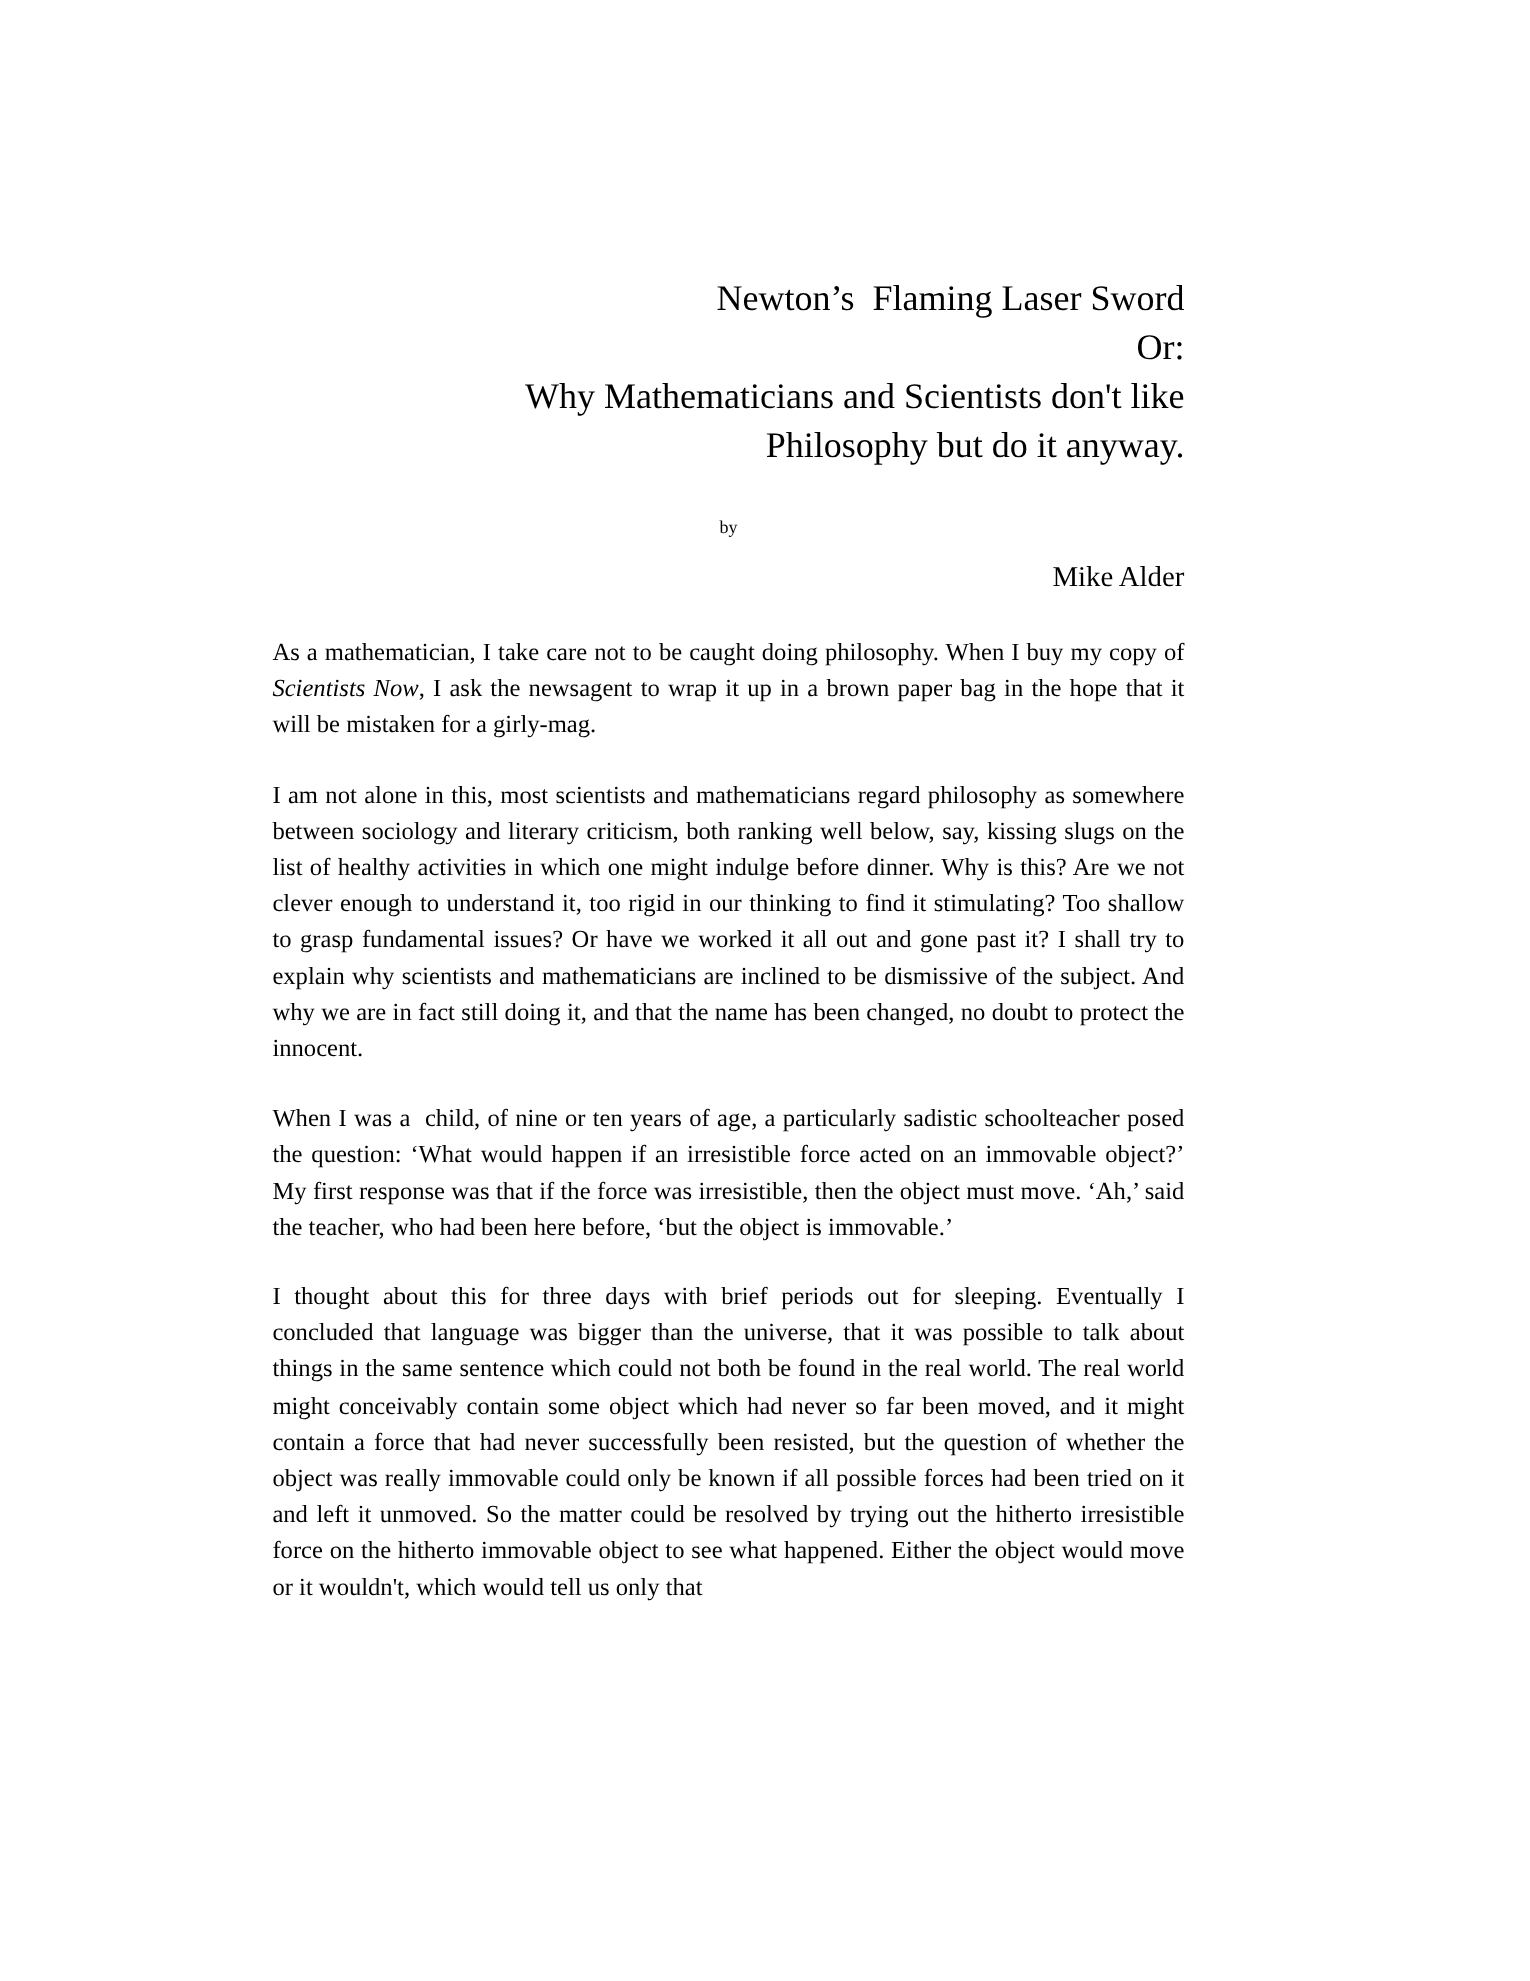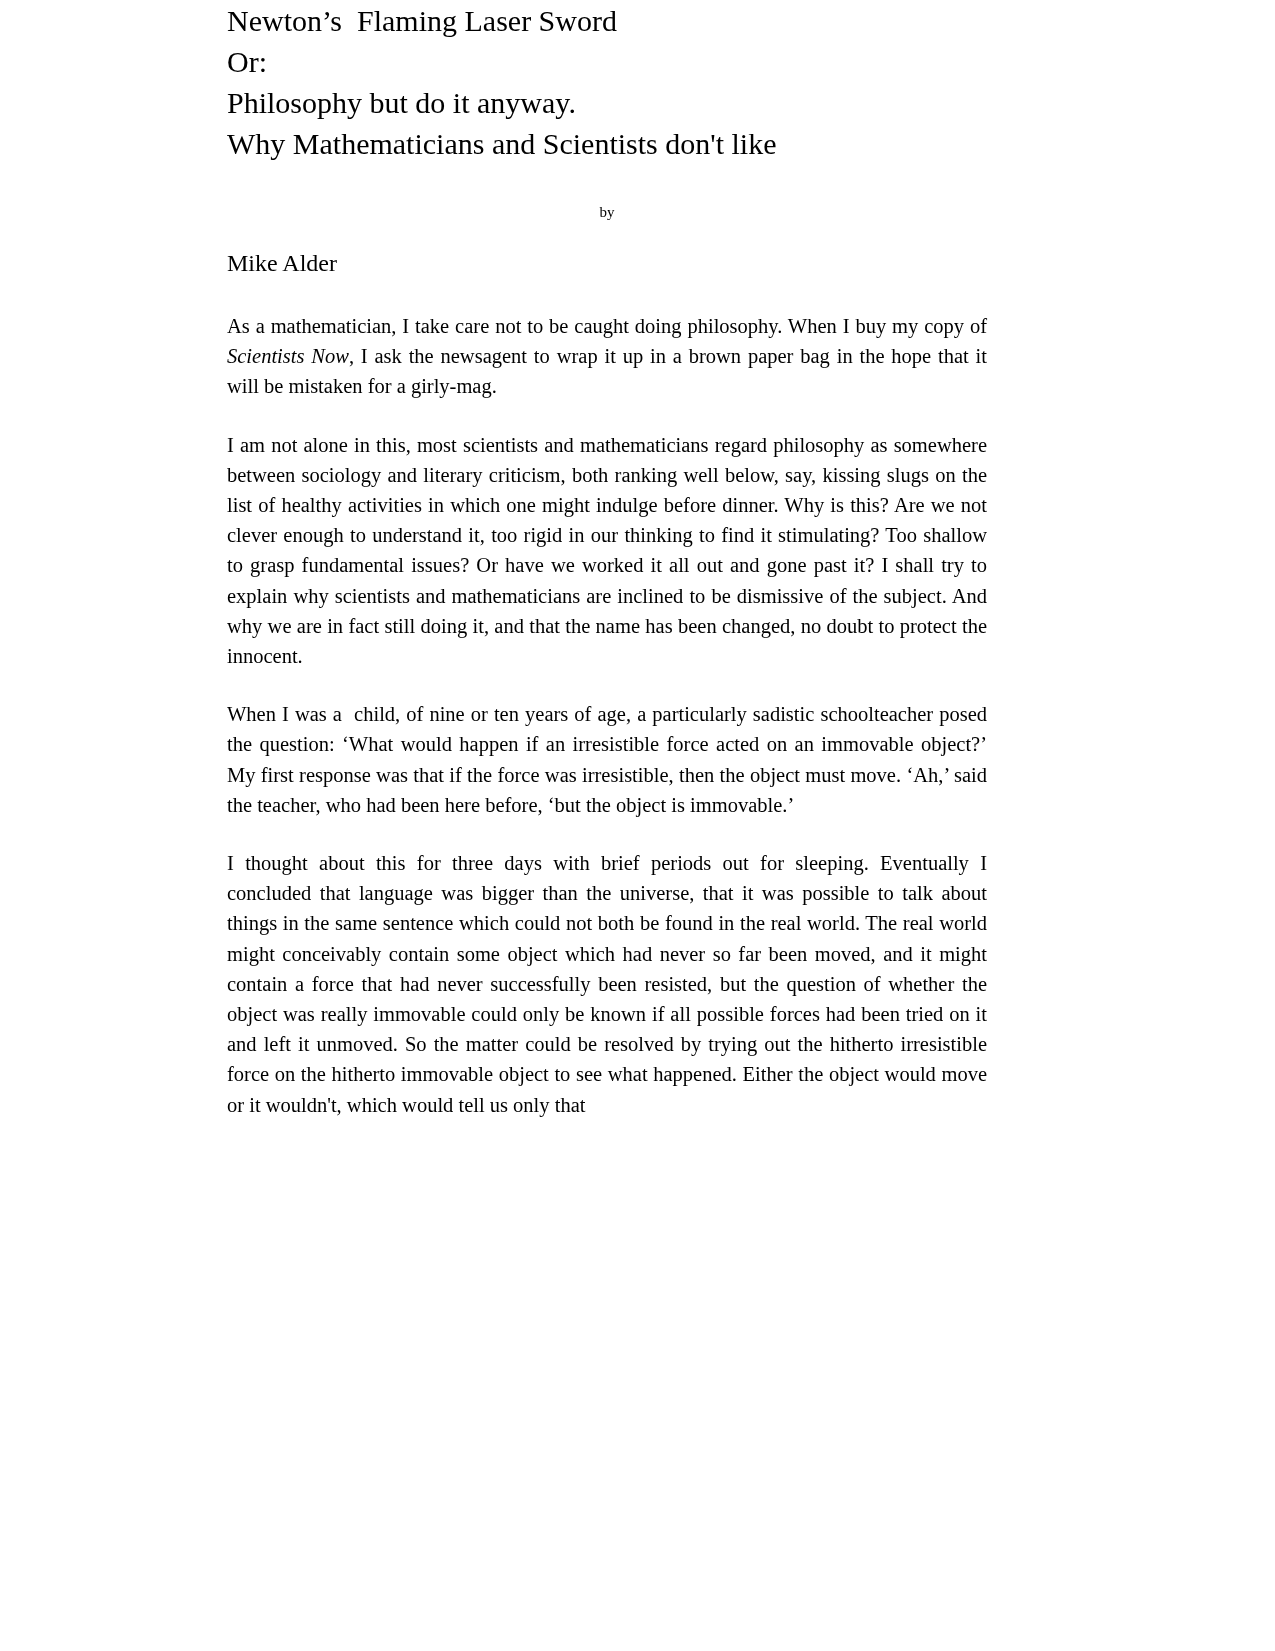--- a/index.html
+++ b/index.html
@@ -21,40 +21,41 @@
     height: 1651px;
     box-sizing: border-box;
   }
   .content {
     position: absolute;
     left: 227px;
     top: 0;
     width: 760px;
   }
   .title-block {
-    text-align: left;
+    text-align: right;
     margin: 0;
+    padding-top: 228px;
     font-family: Liberation Serif, serif;
   }
   .title-line {
     font-size: 30px;
     line-height: 41px;
     white-space: pre-wrap;
   }
   .byline-by {
     text-align: center;
     font-size: 15px;
     line-height: 20px;
     margin-top: 38px;
   }
   .byline-author {
-    text-align: left;
+    text-align: right;
     font-size: 24px;
     line-height: 30px;
-    margin-top: 26px;
+    margin-top: 16px;
   }
   .body-block {
     margin-top: 33px;
   }
   p.para {
     margin: 0 0 28px 0;
     font-size: 20.5px;
     line-height: 30.2px;
     text-align: justify;
     text-justify: inter-word;
@@ -70,22 +71,22 @@
 </style>
 </head>
 <body style="background: rgb(255, 255, 255); color: rgb(0, 0, 0);">
 
 <div class="page">
   <div class="content">
 
     <div class="title-block">
       <div class="title-line">Newton’s  Flaming Laser Sword</div>
       <div class="title-line">Or:</div>
+      <div class="title-line">Why Mathematicians and Scientists don't like</div>
       <div class="title-line">Philosophy but do it anyway.</div>
-      <div class="title-line">Why Mathematicians and Scientists don't like</div>
     </div>
 
     <div class="byline-by">by</div>
     <div class="byline-author">Mike Alder</div>
 
     <div class="body-block">
       <p class="para">As a mathematician, I take care not to be caught doing philosophy. When I buy my copy of <span class="ital">Scientists Now</span>, I ask the newsagent to wrap it up in a brown paper bag in the hope that it will be mistaken for a girly-mag.</p>
       <p class="para">I am not alone in this, most scientists and mathematicians regard philosophy as somewhere between sociology and literary criticism, both ranking well below, say, kissing slugs on the list of healthy activities in which one might indulge before dinner. Why is this? Are we not clever enough to understand it, too rigid in our thinking to find it stimulating? Too shallow to grasp fundamental issues? Or have we worked it all out and gone past it? I shall try to explain why scientists and mathematicians are inclined to be dismissive of the subject. And why we are in fact still doing it, and that the name has been changed, no doubt to protect the innocent.</p>
       <p class="para">When I was a  child, of nine or ten years of age, a particularly sadistic schoolteacher posed the question: ‘What would happen if an irresistible force acted on an immovable object?’ My first response was that if the force was irresistible, then the object must move. ‘Ah,’ said the teacher, who had been here before, ‘but the object is immovable.’</p>
       <p class="para">I thought about this for three days with brief periods out for sleeping. Eventually I concluded that language was bigger than the universe, that it was possible to talk about things in the same sentence which could not both be found in the real world. The real world might conceivably contain some object which had never so far been moved, and it might contain a force that had never successfully been resisted, but the question of whether the object was really immovable could only be known if all possible forces had been tried on it and left it unmoved. So the matter could be resolved by trying out the hitherto irresistible force on the hitherto immovable object to see what happened. Either the object would move or it wouldn't, which would tell us only that</p>

